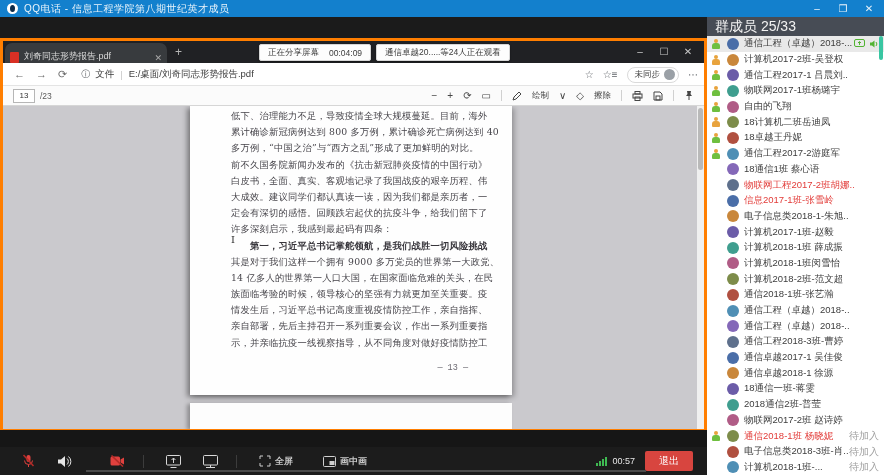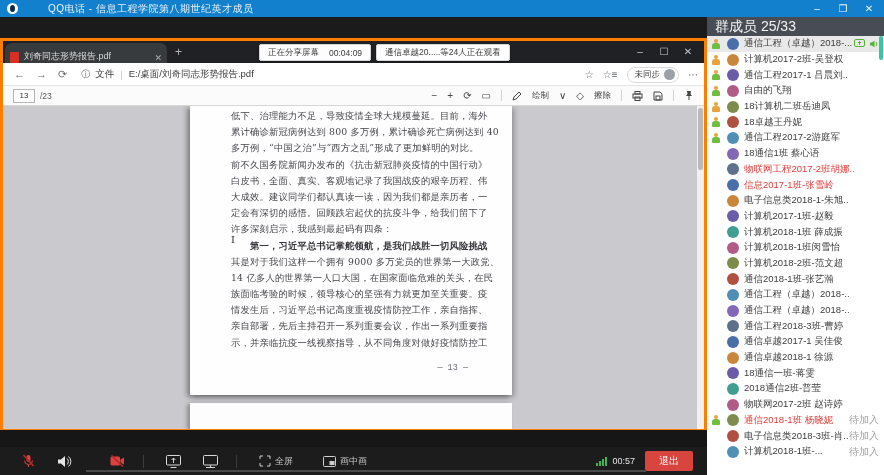--- a/index.html
+++ b/index.html
@@ -4,21 +4,21 @@
 <style>
   html,body{margin:0;padding:0;}
   body{width:884px;height:475px;position:relative;overflow:hidden;background:#141414;
        font-family:"Liberation Sans",sans-serif;-webkit-font-smoothing:antialiased;}
   .abs{position:absolute;}
 
   
   #qq-titlebar{left:0;top:0;width:884px;height:17px;background:#1380cd;display:flex;align-items:center;}
   #qq-icon{width:11px;height:11px;border-radius:50%;background:#fff;margin:0 6px 0 7px;position:relative;}
   #qq-icon:after{content:"";position:absolute;left:3px;top:2px;width:5px;height:7px;border-radius:50%;background:#0b2b4a;}
-  #qq-title{color:#eaf4fb;font-size:10px;letter-spacing:.5px;white-space:nowrap;margin-left:24px;}
+  #qq-title{color:#eaf4fb;font-size:10px;letter-spacing:.5px;white-space:nowrap;}
   .winctl{color:#e8f2fa;font-size:10px;line-height:17px;width:26px;text-align:center;cursor:default;}
   #qq-ctls{position:absolute;right:2px;top:0;display:flex;}
 
   
   #strip-top{left:0;top:17px;width:707px;height:21px;background:#1b1b1b;}
   #strip-bottom{left:0;top:430px;width:707px;height:45px;background:#161616;}
 
   
   #browser{left:0;top:38px;width:707px;height:392px;box-sizing:border-box;border:3px solid #ff7e00;background:#202124;}
   #tabstrip{position:relative;height:22px;background:#202124;}
@@ -64,21 +64,21 @@
   .pline .b{font-weight:bold;color:#38363c;}
   .pline.indent{text-indent:19px;}
   #pageno{position:absolute;right:44px;top:257px;font-family:Liberation Mono, monospace;font-size:8.5px;color:#6a6870;}
   #v-scroll{position:absolute;right:0;top:0;width:7px;height:323px;background:#f0f0f0;}
   #v-thumb{position:absolute;right:1px;top:2px;width:5px;height:62px;background:#b9b9b9;border-radius:3px;}
   #text-cursor{position:absolute;left:228px;top:128px;color:#2f2f2f;font-family:"DejaVu Serif",serif;font-size:10px;}
 
   
   #callbar{left:0;top:447px;width:707px;height:28px;background:#1c1c1c;display:flex;align-items:center;}
   .cb-item{display:flex;align-items:center;gap:4px;margin-left:22px;}
-  .cb-lbl{color:#c9c9c9;font-size:9px;}
+  .cb-lbl{color:#c9c9c9;font-size:9px;font-weight:bold;}
   .cb-sep{width:1px;height:13px;background:#3c3c3c;margin-left:18px;}
   #cb-right{position:absolute;left:0;top:447px;width:707px;height:28px;display:flex;align-items:center;justify-content:flex-end;}
   #signal{display:flex;align-items:flex-end;gap:1px;margin-right:5px;}
   #signal i{display:block;width:2px;background:#3fba52;}
   #call-time{color:#e6e6e6;font-size:9px;margin-right:10px;}
   #exit-btn{background:#d8453f;color:#fff;font-size:10px;padding:3px 14px;border-radius:2px;margin-right:14px;}
   #taskline{position:absolute;left:86px;top:470px;width:560px;height:2px;background:#4a4a4a;}
 
   
   #sidebar{left:707px;top:17px;width:177px;height:458px;background:#ffffff;overflow:hidden;}
@@ -332,20 +332,30 @@
         <span class="avatar" style="background: rgb(107, 92, 168);"></span>
         <span class="mname">通信工程2017-1 吕晨刘..</span>
       </div>
       <div class="mrow">
         <span class="pslot">
           <span class="person" style="color: rgb(111, 191, 63);">
             <span class="p-head"></span>
             <span class="p-body"></span>
           </span>
         </span>
+        <span class="avatar" style="background: rgb(63, 158, 143);"></span>
+        <span class="mname">物联网2017-1班杨璐宇</span>
+      </div>
+      <div class="mrow">
+        <span class="pslot">
+          <span class="person" style="color: rgb(111, 191, 63);">
+            <span class="p-head"></span>
+            <span class="p-body"></span>
+          </span>
+        </span>
         <span class="avatar" style="background: rgb(176, 92, 134);"></span>
         <span class="mname">自由的飞翔</span>
       </div>
       <div class="mrow">
         <span class="pslot">
           <span class="person" style="color: rgb(232, 163, 61);">
             <span class="p-head"></span>
             <span class="p-body"></span>
           </span>
         </span>

